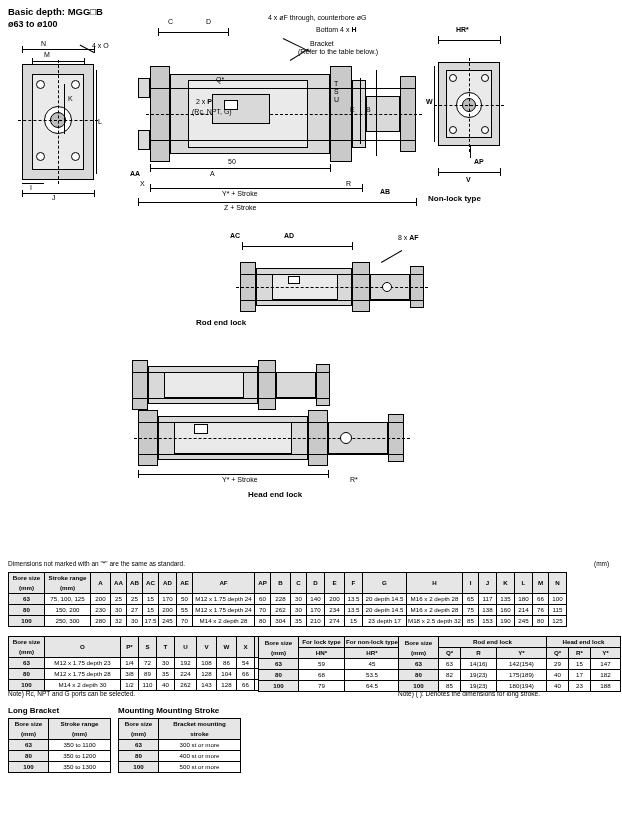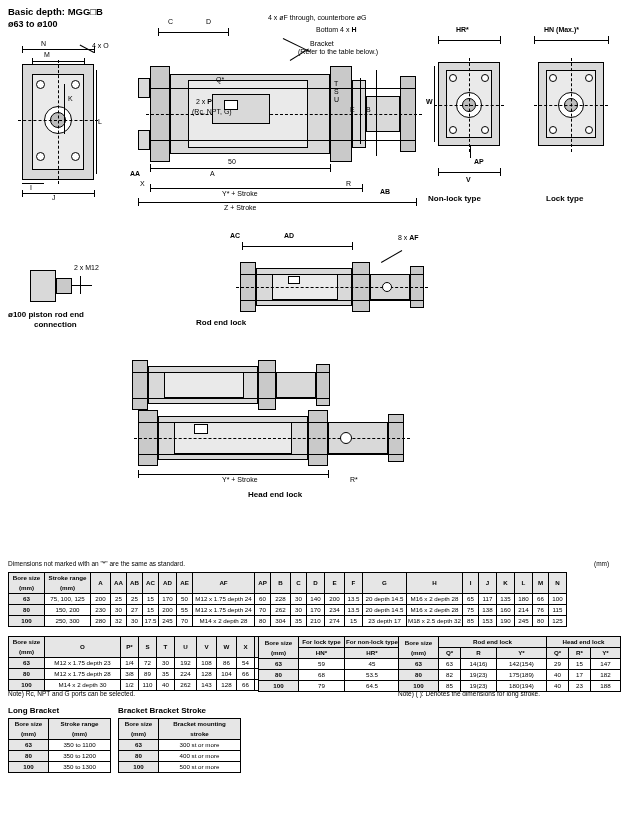--- a/index.html
+++ b/index.html
@@ -192,37 +192,20 @@
     <div class="ln v1" style="left:10px;top:40px;height:76px;"></div>
     <div class="lbl" style="left:50px;top:132px;"><b>AP</b></div>
     <div class="ln v1" style="left:46px;top:120px;height:12px;"></div>
     <div class="lbl" style="left:42px;top:150px;"><b>V</b></div>
     <div class="ln h1" style="left:14px;top:146px;width:62px;"></div>
     <div class="ln v1" style="left:14px;top:142px;height:8px;"></div>
     <div class="ln v1" style="left:76px;top:142px;height:8px;"></div>
     <div class="cap" style="left:4px;top:168px;">Non-lock type</div>
   </div>
 
-  <div class="dw" style="left:524px;top:26px;width:94px;height:185px;">
-    <div class="lblb" style="left:20px;top:0px;">HN (Max.)*</div>
-    <div class="ln h1" style="left:10px;top:14px;width:74px;"></div>
-    <div class="ln v1" style="left:10px;top:10px;height:8px;"></div>
-    <div class="ln v1" style="left:84px;top:10px;height:8px;"></div>
-    <div class="rect fill" style="left:14px;top:36px;width:66px;height:84px;"></div>
-    <div class="rect fill3" style="left:22px;top:44px;width:50px;height:68px;"></div>
-    <div class="cir" style="left:34px;top:66px;width:26px;height:26px;"></div>
-    <div class="cirf" style="left:40px;top:72px;width:14px;height:14px;"></div>
-    <div class="cir" style="left:25px;top:48px;width:8px;height:8px;"></div>
-    <div class="cir" style="left:61px;top:48px;width:8px;height:8px;"></div>
-    <div class="cir" style="left:25px;top:100px;width:8px;height:8px;"></div>
-    <div class="cir" style="left:61px;top:100px;width:8px;height:8px;"></div>
-    <div class="dash-h" style="left:10px;top:79px;width:74px;"></div>
-    <div class="dash-v" style="left:47px;top:32px;height:94px;"></div>
-    <div class="cap" style="left:22px;top:168px;">Lock type</div>
-  </div>
 
   <div class="dw" style="left:226px;top:232px;width:300px;height:100px;">
     <div class="lblb" style="left:4px;top:0px;">AC</div>
     <div class="lblb" style="left:58px;top:0px;">AD</div>
     <div class="ln h1" style="left:16px;top:14px;width:110px;"></div>
     <div class="ln v1" style="left:16px;top:10px;height:8px;"></div>
     <div class="ln v1" style="left:126px;top:10px;height:8px;"></div>
     <div class="lbl" style="left:172px;top:2px;">8 x <b>AF</b></div>
     <div class="ln h1" style="left:152px;top:18px;width:24px;transform:rotate(-30deg);transform-origin:right center;"></div>
 
@@ -233,29 +216,20 @@
     <div class="rect fill" style="left:144px;top:42px;width:40px;height:26px;"></div>
     <div class="rect fill2" style="left:184px;top:34px;width:14px;height:42px;"></div>
     <div class="ln h1" style="left:14px;top:42px;width:184px;"></div>
     <div class="ln h1" style="left:14px;top:68px;width:184px;"></div>
     <div class="dash-h" style="left:10px;top:55px;width:192px;"></div>
     <div class="rect" style="left:62px;top:44px;width:12px;height:8px;"></div>
     <div class="cir" style="left:156px;top:50px;width:10px;height:10px;"></div>
     <div class="cap" style="left:-30px;top:86px;">Rod end lock</div>
   </div>
 
-  <div class="dw" style="left:24px;top:258px;width:110px;height:80px;">
-    <div class="rect fill" style="left:6px;top:12px;width:26px;height:32px;"></div>
-    <div class="rect fill2" style="left:32px;top:20px;width:16px;height:16px;"></div>
-    <div class="ln h1" style="left:48px;top:27px;width:20px;"></div>
-    <div class="ln v1" style="left:56px;top:18px;height:18px;"></div>
-    <div class="lbl" style="left:50px;top:6px;">2 x M12</div>
-    <div class="cap" style="left:-16px;top:52px;">ø100 piston rod end</div>
-    <div class="cap" style="left:10px;top:62px;">connection</div>
-  </div>
 
   <div class="dw" style="left:118px;top:348px;width:360px;height:150px;">
     <div class="rect fill2" style="left:14px;top:12px;width:16px;height:50px;"></div>
     <div class="rect fill" style="left:30px;top:18px;width:110px;height:38px;"></div>
     <div class="rect fill3" style="left:46px;top:24px;width:80px;height:26px;"></div>
     <div class="rect fill2" style="left:140px;top:12px;width:18px;height:50px;"></div>
     <div class="rect fill" style="left:158px;top:24px;width:40px;height:26px;"></div>
     <div class="rect fill2" style="left:198px;top:16px;width:14px;height:42px;"></div>
     <div class="ln h1" style="left:14px;top:24px;width:198px;"></div>
     <div class="ln h1" style="left:14px;top:50px;width:198px;"></div>
@@ -552,21 +526,21 @@
             <td>350 to 1200</td>
           </tr>
           <tr>
             <td class="hd2">100</td>
             <td>350 to 1300</td>
           </tr>
         </tbody>
       </table>
   </div>
 
-  <div class="ttl" style="position:absolute;left:118px;top:706px;">Bracket Bracket Stroke</div>
+  <div class="ttl" style="position:absolute;left:118px;top:706px;">Mounting Mounting Stroke</div>
   <div class="dw" style="left:118px;top:718px;">
     <table class="tb" id="bracket-table">
         <thead>
           <tr>
             <th style="width: 40px;">Bore size<br>(mm)</th>
             <th style="width: 82px;">Bracket mounting<br>stroke</th>
           </tr>
         </thead>
         <tbody>
           <tr>

